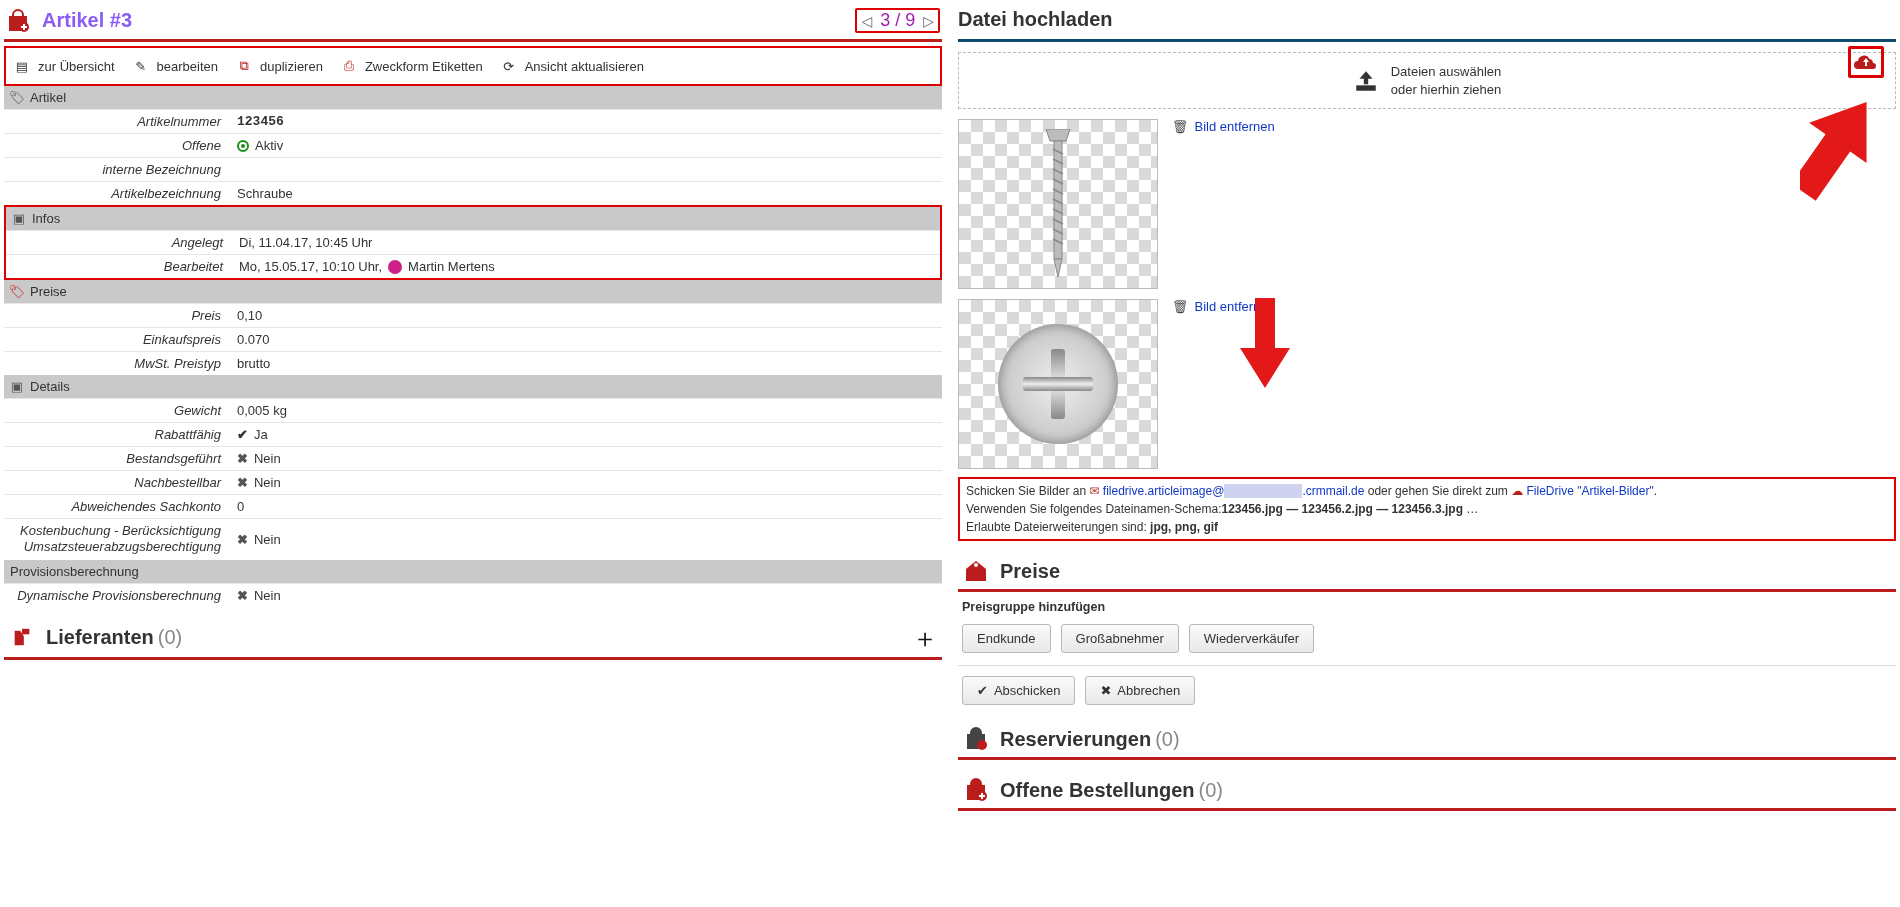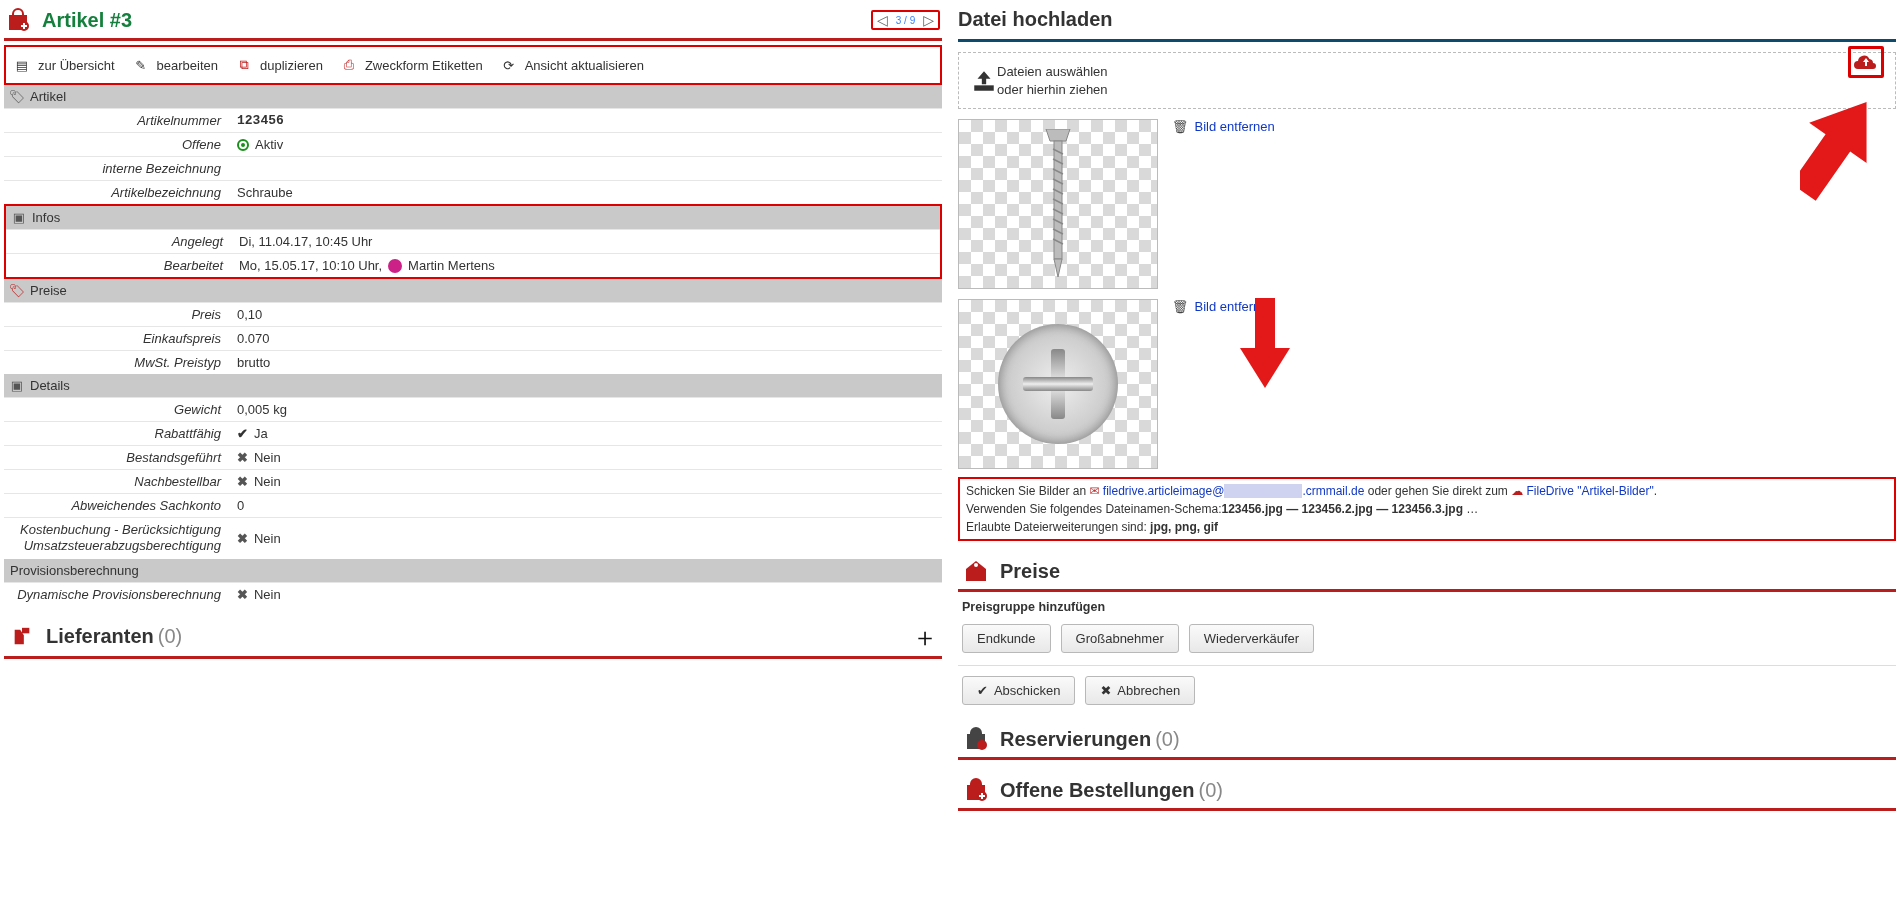--- a/index.html
+++ b/index.html
@@ -5,25 +5,25 @@
   * { box-sizing: border-box; margin: 0; padding: 0; }
   body { font-family: Arial, Helvetica, sans-serif; font-size: 13px; color: #333; background: #fff; width: 1900px; }
   .cols { display: flex; }
   .col { flex: 1; min-width: 0; }
   .col-left { padding: 4px 8px 4px 4px; }
   .col-right { padding: 4px 4px 4px 8px; }
 
   
   .page-header { display: flex; align-items: center; padding: 4px 2px 6px; border-bottom: 3px solid #bb1c1c; }
   .page-header .icon { width: 24px; height: 24px; display: inline-flex; align-items: center; justify-content: center; margin-right: 12px; }
-  .page-header h1 { font-size: 20px; font-weight: bold; color: #15803d; flex: 0 0 auto; text-align: center; }
+  .page-header h1 { font-size: 20px; font-weight: bold; color: #8b5cf6; flex: 0 0 auto; text-align: center; }
   .page-header .spacer { flex: 1; }
   .pager { display: flex; align-items: center; gap: 8px; border: 2px solid #d00; padding: 0 4px; border-radius: 2px; }
   .pager .arrow { color: #666; cursor: pointer; user-select: none; font-size: 14px; }
-  .pager .pos { color: #3b82f6; font-size: 10px; }
+  .pager .pos { color: #a21caf; font-size: 18px; }
 
   
   .toolbar { display: flex; gap: 18px; padding: 10px 8px; border: 2px solid #d00; margin-top: 4px; }
   .tbtn { display: inline-flex; align-items: center; gap: 8px; color: #333; cursor: pointer; }
   .tbtn .ticon { width: 16px; height: 16px; display: inline-flex; align-items: center; justify-content: center; }
 
   
   .sec { background: #c9c9c9; color: #333; font-size: 13px; padding: 4px 6px; display: flex; align-items: center; gap: 6px; }
   .sec .sicon { width: 14px; height: 14px; display:inline-flex; align-items:center; justify-content:center; color:#555;}
   .infos-box { border: 2px solid #d00; }
@@ -42,21 +42,21 @@
 
   
   .big-section { display:flex; align-items:center; padding:10px 4px 6px; border-bottom: 3px solid #bb1c1c; margin-top: 8px;}
   .big-section .bicon { width:28px; height:24px; display:inline-flex; align-items:center; justify-content:center; margin-right:10px;}
   .big-section h2 { font-size:20px; font-weight:bold; color:#333;}
   .big-section .count { font-size:20px; color:#888; margin-left:4px;}
   .big-section .plus { margin-left:auto; font-size:26px; color:#111; cursor:pointer; line-height:1;}
 
   
   .r-header { font-size: 20px; font-weight: bold; padding: 4px 0 8px; border-bottom: 3px solid #0c4a6e;}
-  .upload-box { border: 1px dashed #bbb; padding: 10px 12px; margin-top: 10px; display:flex; align-items:center; }
+  .upload-box { border: 1px dashed #bbb; padding: 10px 12px; margin-top: 10px; display:flex; align-items:center; gap:12px;justify-content:center;}
   .upload-box .uicon { width:26px;height:22px; }
   .upload-box .utext { line-height:1.35;}
   .upload-cloud { position:absolute; right:16px; top:46px; border:3px solid #d00; width:36px;height:32px; display:flex;align-items:center;justify-content:center; border-radius:2px;}
   .col-right { position: relative; }
 
   .thumb-row { display:flex; align-items:flex-start; gap:14px; margin-top:10px;}
   .thumb { width:200px; height:170px; border:1px solid #bbb; background-image: linear-gradient(45deg,#d9d9d9 25%,transparent 25%),linear-gradient(-45deg,#d9d9d9 25%,transparent 25%),linear-gradient(45deg,transparent 75%,#d9d9d9 75%),linear-gradient(-45deg,transparent 75%,#d9d9d9 75%); background-size:24px 24px; background-position:0 0,0 12px,12px -12px,-12px 0; display:flex;align-items:center;justify-content:center;}
   .screw-svg { width: 40px; height: 150px; }
   .crosshead { width:120px;height:120px;border-radius:50%;background:radial-gradient(circle,#eee 0%,#ccc 60%,#999 100%); display:flex;align-items:center;justify-content:center; box-shadow: inset 0 0 12px rgba(0,0,0,.3);}
   .crosshead .cross { position:relative; width:70px;height:70px;}

